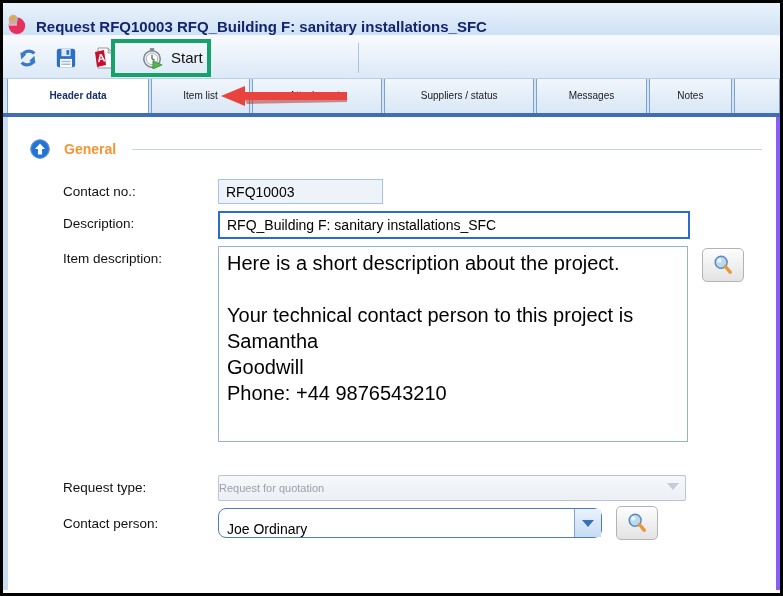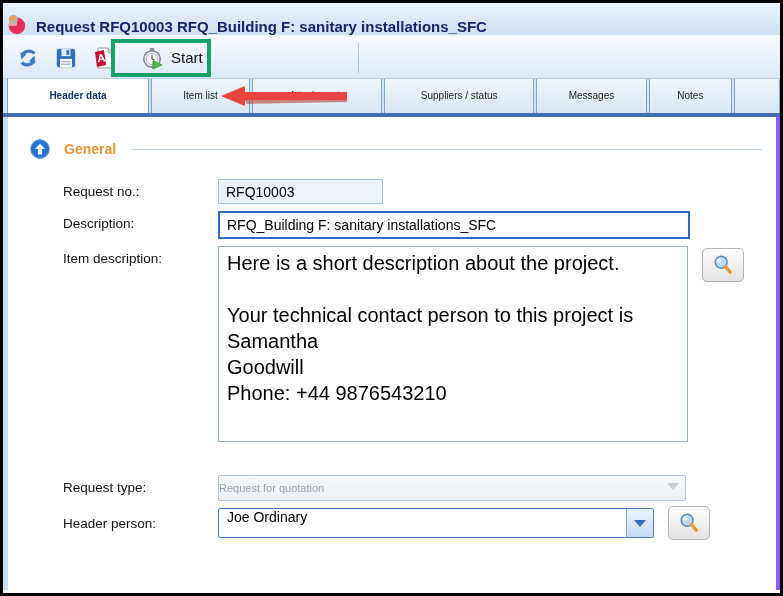--- a/index.html
+++ b/index.html
@@ -133,24 +133,24 @@
     font-size: 11px; color: #9aa2ac;
     position: relative;
   }
   .dd .dd-arrow {
     position: absolute; right: 6px; top: 7px;
     width: 0; height: 0;
     border-left: 6px solid transparent; border-right: 6px solid transparent;
     border-top: 7px solid #c3cdd8;
   }
   .combo {
-    width: 436px; height: 30px;
-    border: 1px solid #4c7cc0; border-radius: 2px;
-    background: #ffffff;
-    display: flex; align-items: flex-start;
+    width: 384px; height: 30px;
+    border: 1px solid #4c7cc0; border-radius: 8px;
+    background: #ffffff;
+    display: flex; align-items: flex-end;
     font-size: 14px; color: #000;
     padding-left: 8px; position: relative; cursor: pointer;
   }
   .combo .arrow-btn {
     position: absolute; right: 0; top: 0;
     width: 27px; height: 28px;
     background: linear-gradient(#eaf3fc, #c6dcf2);
     border-left: 1px solid #7da5d2;
     display: flex; align-items: center; justify-content: center;
   }
@@ -262,21 +262,21 @@
         <circle cx="12" cy="12" r="11" fill="none" stroke="#79aef0" stroke-width="1.4" opacity="0.6"></circle>
         <path d="M12 5.5 L18 12 H14.5 V18.5 H9.5 V12 H6 Z" fill="#ffffff"></path>
       </svg>
       <span class="section-title">General</span>
       <div class="rule"></div>
     </div>
 
     <div class="form">
 
       <div class="frow">
-        <div class="flabel">Request no.:</div>
+        <div class="flabel">Contact no.:</div>
         <input class="txt-input input-readonly" readonly="" value="RFQ10003" style="">
       </div>
 
       <div class="frow">
         <div class="flabel">Description:</div>
         <input class="txt-input input-focused" value="RFQ_Building F: sanitary installations_SFC" style="">
       </div>
 
       <div class="frow align-top">
         <div class="flabel">Item description:</div>
@@ -299,21 +299,21 @@
       <div class="frow">
         <div class="flabel">Request type:</div>
         <div class="dd">
           <span>Request for quotation</span>
           <span class="dd-arrow"></span>
         </div>
       </div>
 
 
       <div class="frow">
-        <div class="flabel" style="padding-top:8px">Header person:</div>
+        <div class="flabel" style="padding-top:8px">Contact person:</div>
         <div class="combo">
           <span>Joe Ordinary</span>
           <span class="arrow-btn">
             <span class="tri"></span>
           </span>
         </div>
         <div class="search-btn" style="margin-top:-2px">
           <svg width="22" height="22" viewBox="0 0 24 24">
             <circle cx="10" cy="9" r="6.5" fill="#bcd9f2" stroke="#5a8ab8" stroke-width="1.6"></circle>
             <circle cx="8" cy="7" r="2.4" fill="#e9f4fc"></circle>

